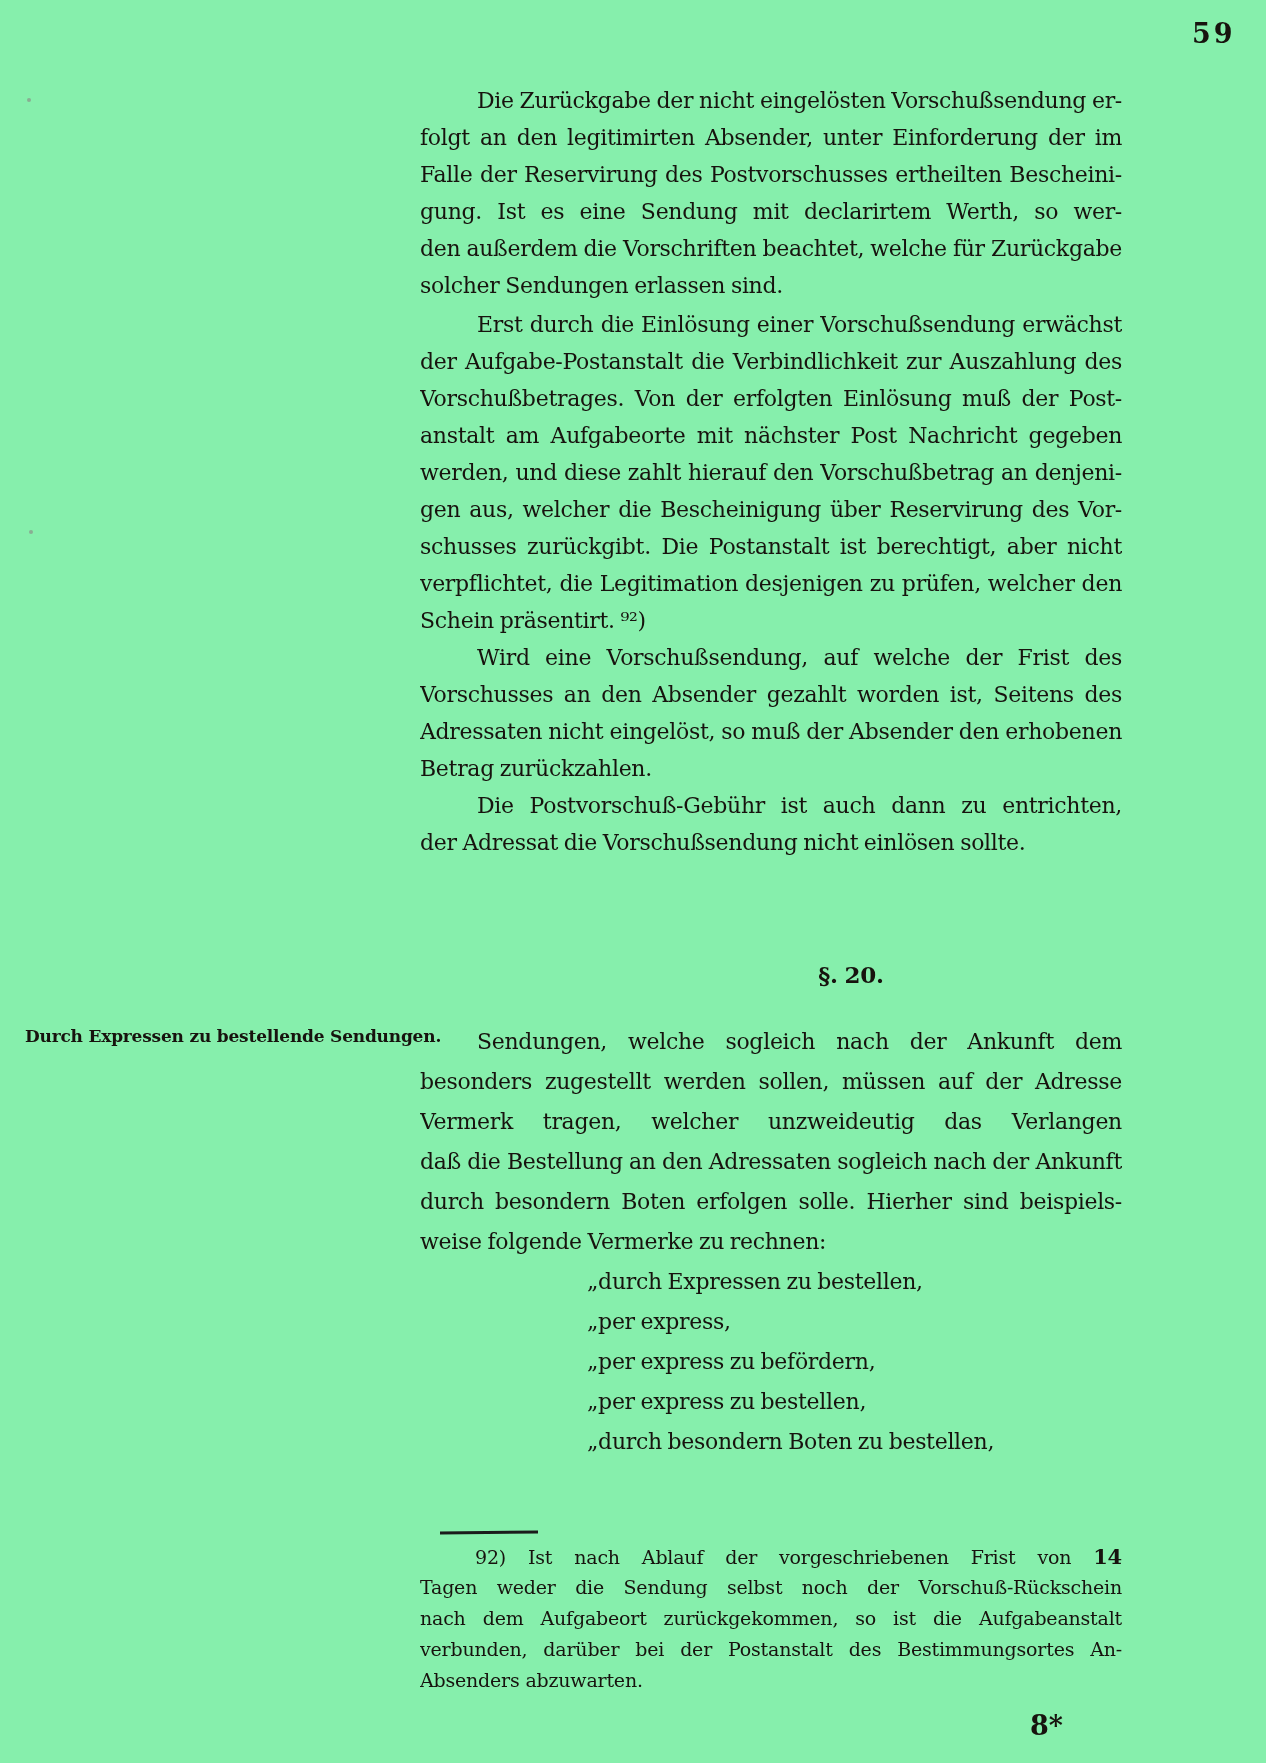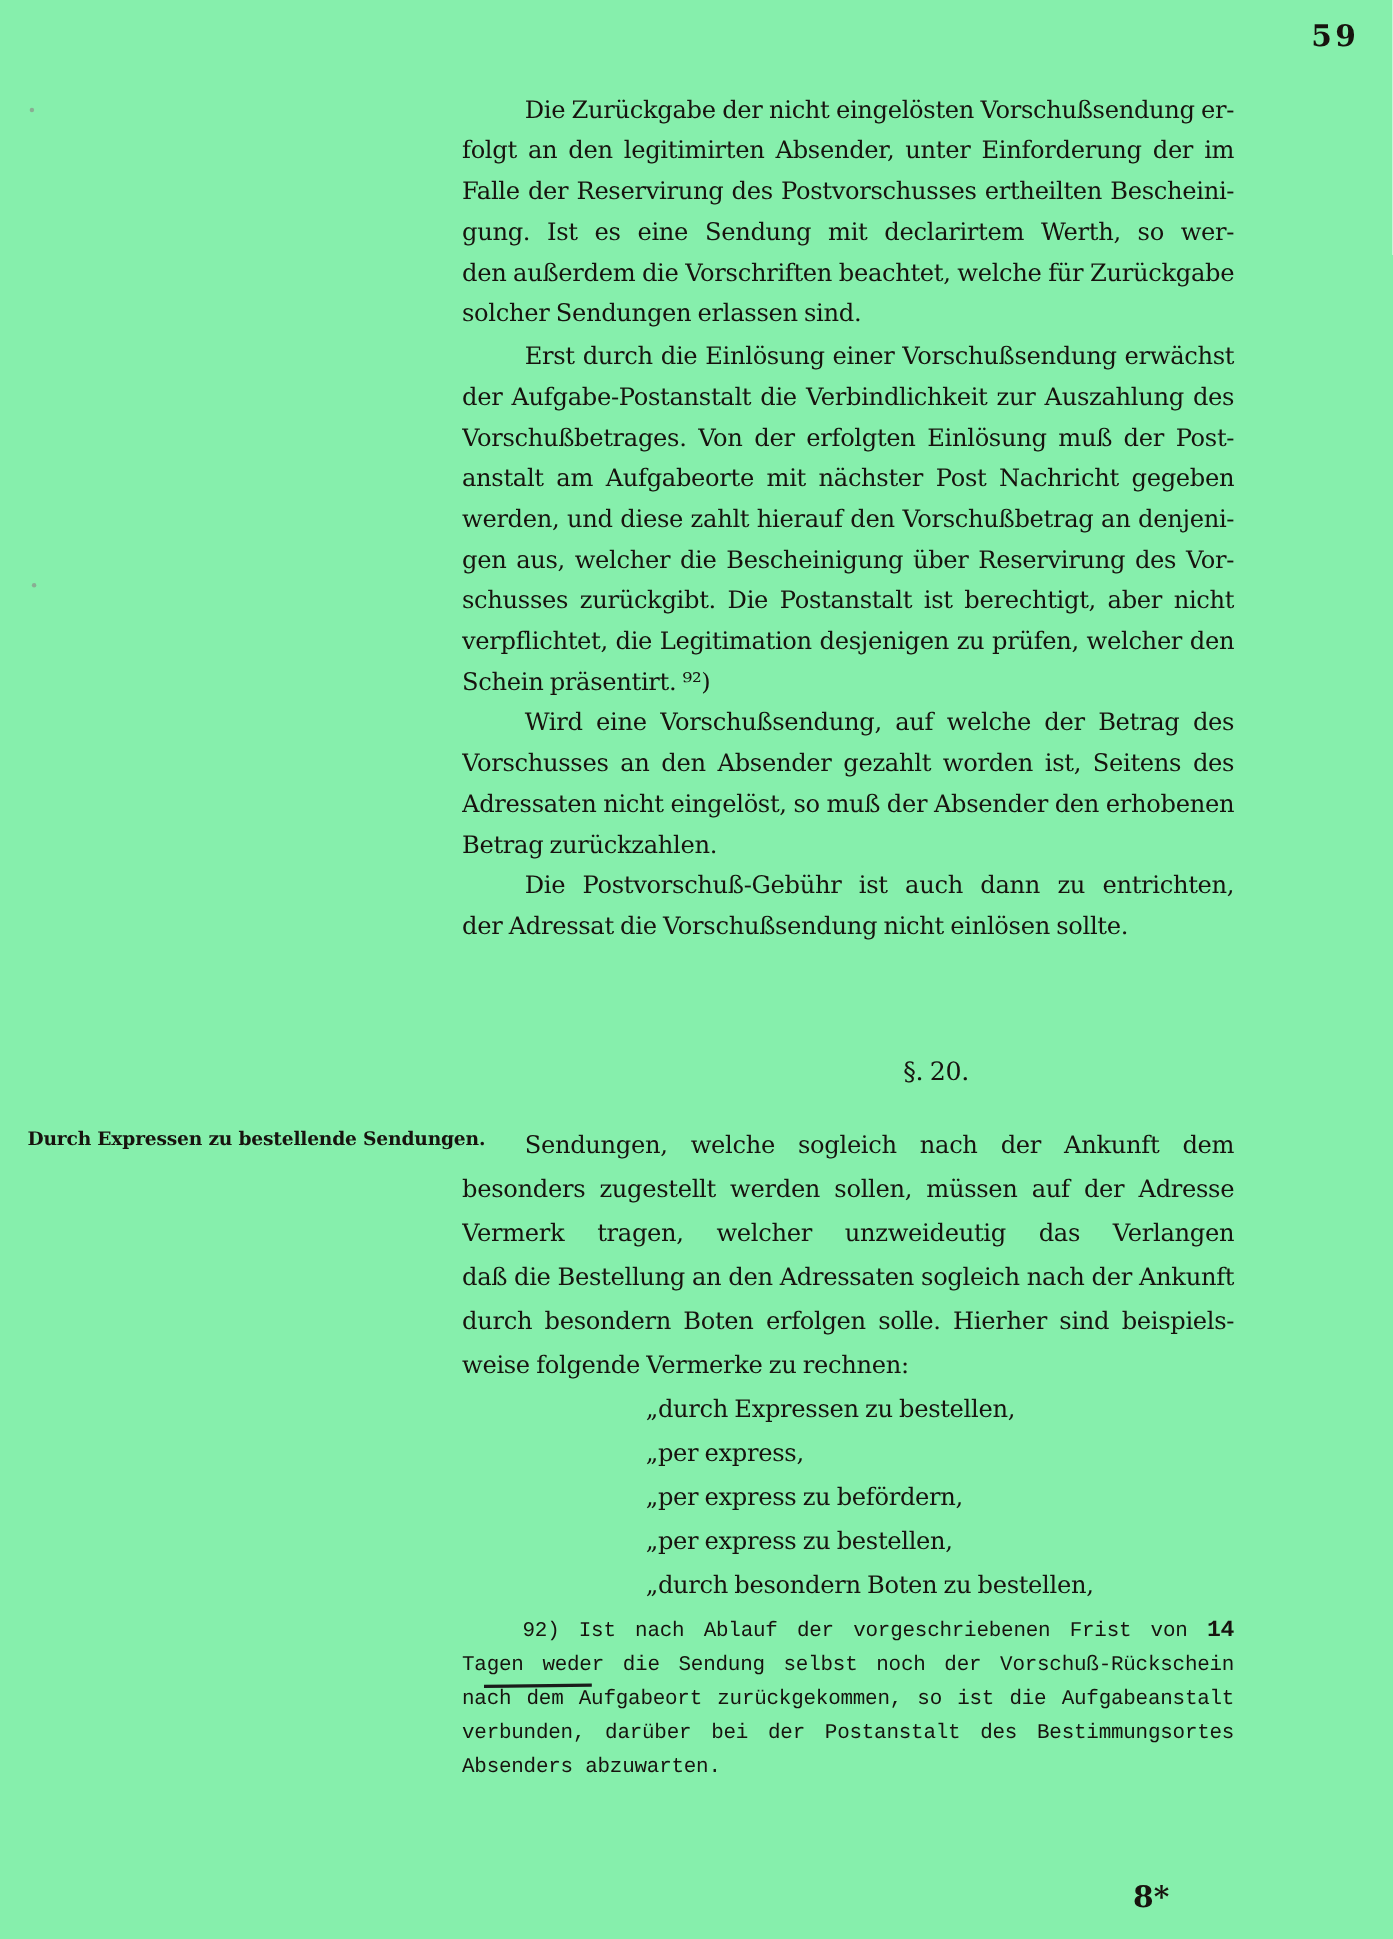--- a/index.html
+++ b/index.html
@@ -24,42 +24,42 @@
     display:block; height:37px; line-height:37px;
     text-align:justify; text-align-last:justify;
     overflow:hidden; white-space:normal;
   }
   .line.end { text-align-last:left; }
   .line.indent { padding-left:57px; }
   .para { margin:0; }
   .para.p2 { margin-top:2px; }
   .section-heading {
     display:block; margin-top:99px; height:30px; line-height:30px;
-    font-size:23px; font-weight:normal; text-align:center;
+    font-size:23px; font-weight:bold; text-align:center;
     transform:translateX(80px);
   }
   .para.p5 { margin-top:32px; }
   .para.p5 .line { height:40px; line-height:40px; }
   .vermerk-list { list-style:none; padding-left:167px; }
   .vermerk-item {
     display:block; height:40px; line-height:40px;
     text-align:left; font-size:22px;
   }
   .margin-note {
     position:absolute; left:25px; top:1024px; width:400px;
     font-size:17px; font-weight:bold; line-height:24px;
     white-space:nowrap; letter-spacing:-0.2px;
   }
   .footnote-rule {
     position:absolute; left:440px; top:1531px; width:98px; height:3px;
     background:#1b1b1b; transform:rotate(-0.6deg);
   }
   .footnote {
-    position:absolute; left:420px; top:1467px; width:702px;
-    font-size:19px; letter-spacing:-0.2px;font-family:Liberation Mono, monospace;
+    position:absolute; left:420px; top:1541px; width:702px;
+    font-size:19px; letter-spacing:-0.2px;
   }
   .fn-line {
     display:block; height:31px; line-height:31px;
     text-align:justify; text-align-last:justify; overflow:hidden;
   }
   .fn-line.end { text-align-last:left; }
   .fn-line.indent { padding-left:55px; }
   .fn-bold { font-weight:bold; font-size:21px; }
   .signature-mark {
     position:absolute; left:1030px; top:1710px;
@@ -97,21 +97,21 @@
       <span class="line">Vorschußbetrages.  Von der erfolgten Einlösung muß der Post-</span>
       <span class="line">anstalt am Aufgabeorte mit nächster Post Nachricht gegeben</span>
       <span class="line">werden, und diese zahlt hierauf den Vorschußbetrag an denjeni-</span>
       <span class="line">gen aus, welcher die Bescheinigung über Reservirung des Vor-</span>
       <span class="line">schusses zurückgibt.  Die Postanstalt ist berechtigt, aber nicht</span>
       <span class="line">verpflichtet, die Legitimation desjenigen zu prüfen, welcher den</span>
       <span class="line end">Schein präsentirt. ⁹²)</span>
     </p>
 
     <p class="para p3">
-      <span class="line indent">Wird eine Vorschußsendung, auf welche der Betrag des</span>
+      <span class="line indent">Wird eine Vorschußsendung, auf welche der Frist des</span>
       <span class="line">Vorschusses an den Absender gezahlt worden ist, Seitens des</span>
       <span class="line">Adressaten nicht eingelöst, so muß der Absender den erhobenen</span>
       <span class="line end">Betrag zurückzahlen.</span>
     </p>
 
     <p class="para p4">
       <span class="line indent">Die Postvorschuß-Gebühr ist auch dann zu entrichten, wenn</span>
       <span class="line end">der Adressat die Vorschußsendung nicht einlösen sollte.</span>
     </p>
 

